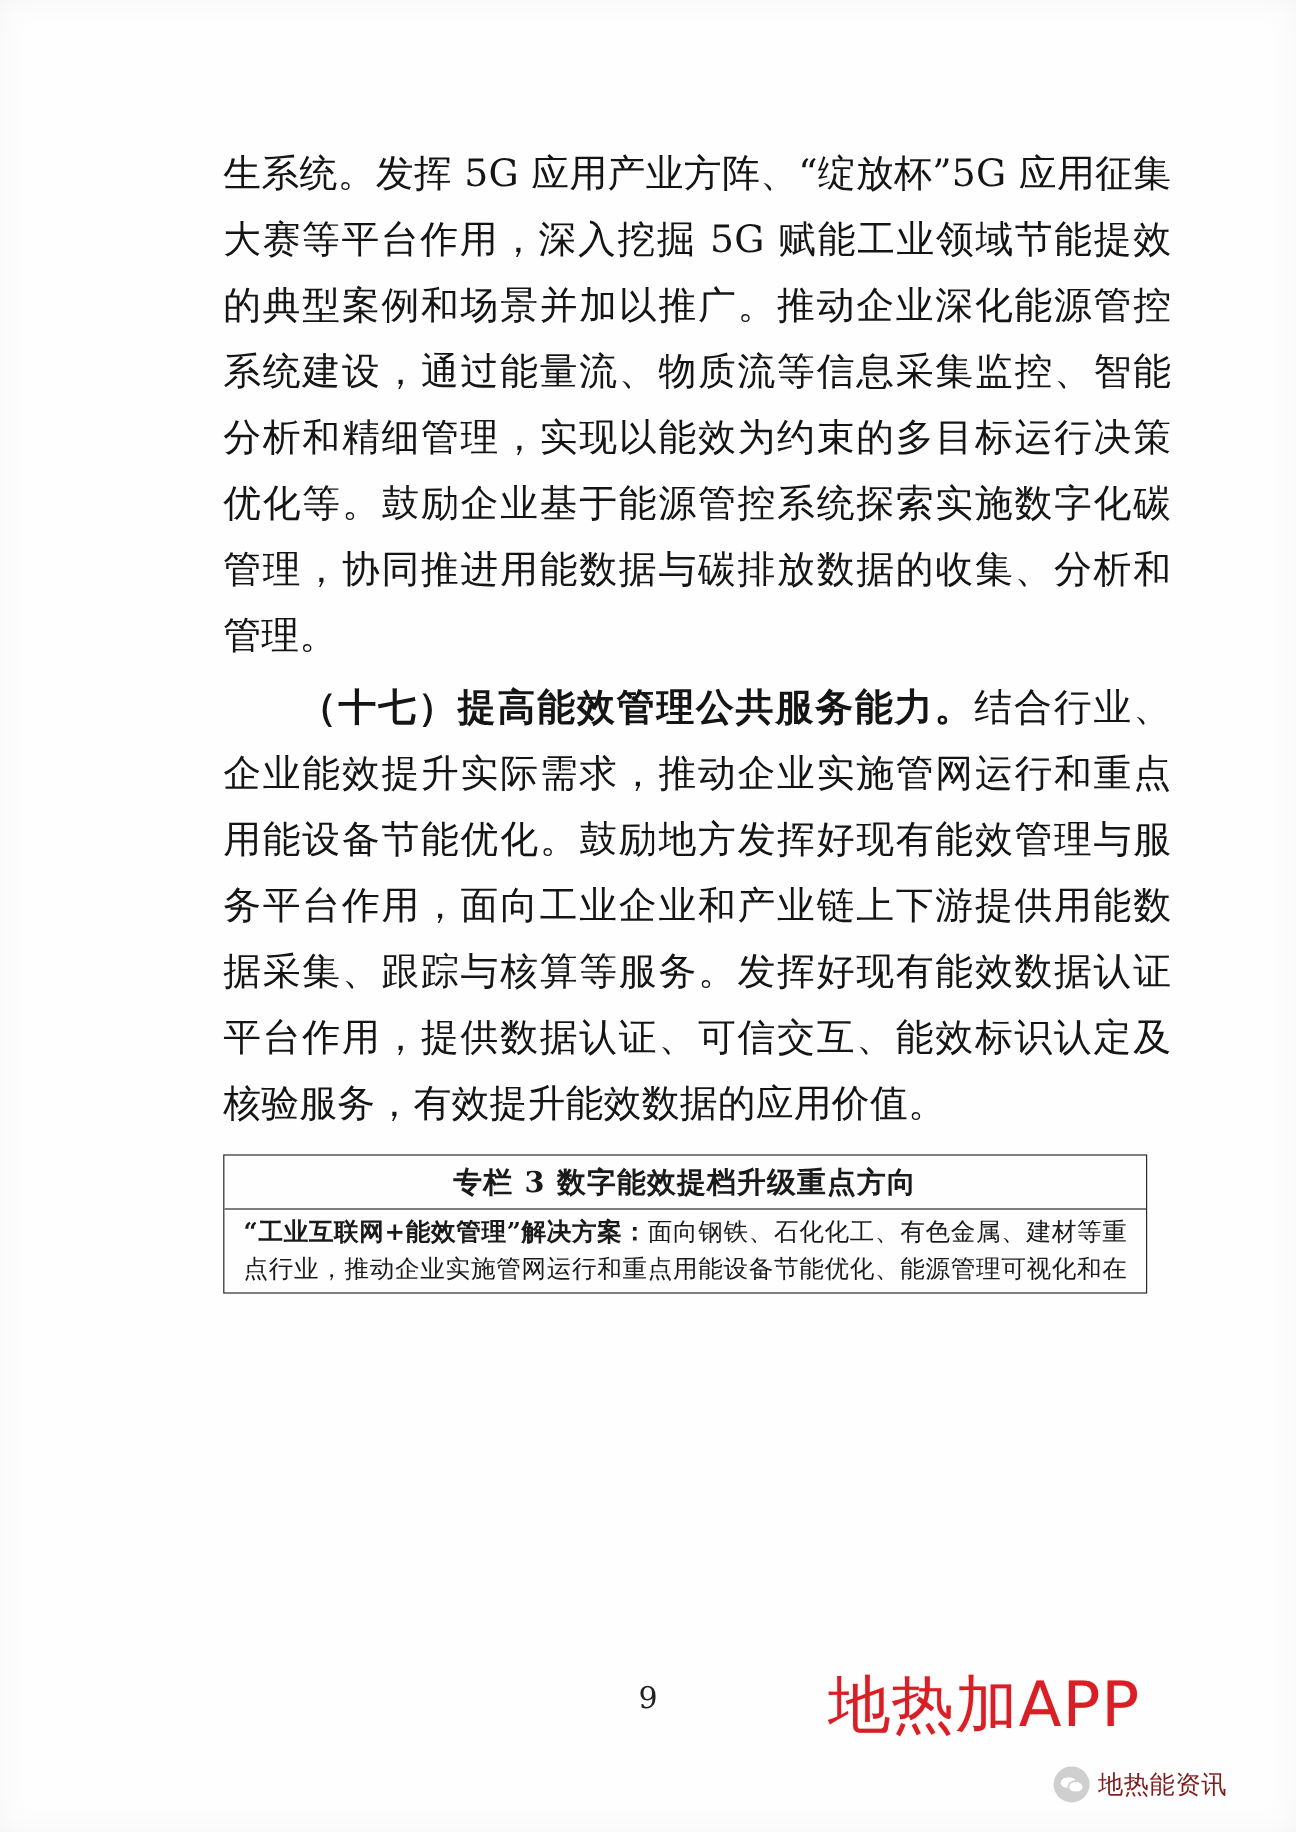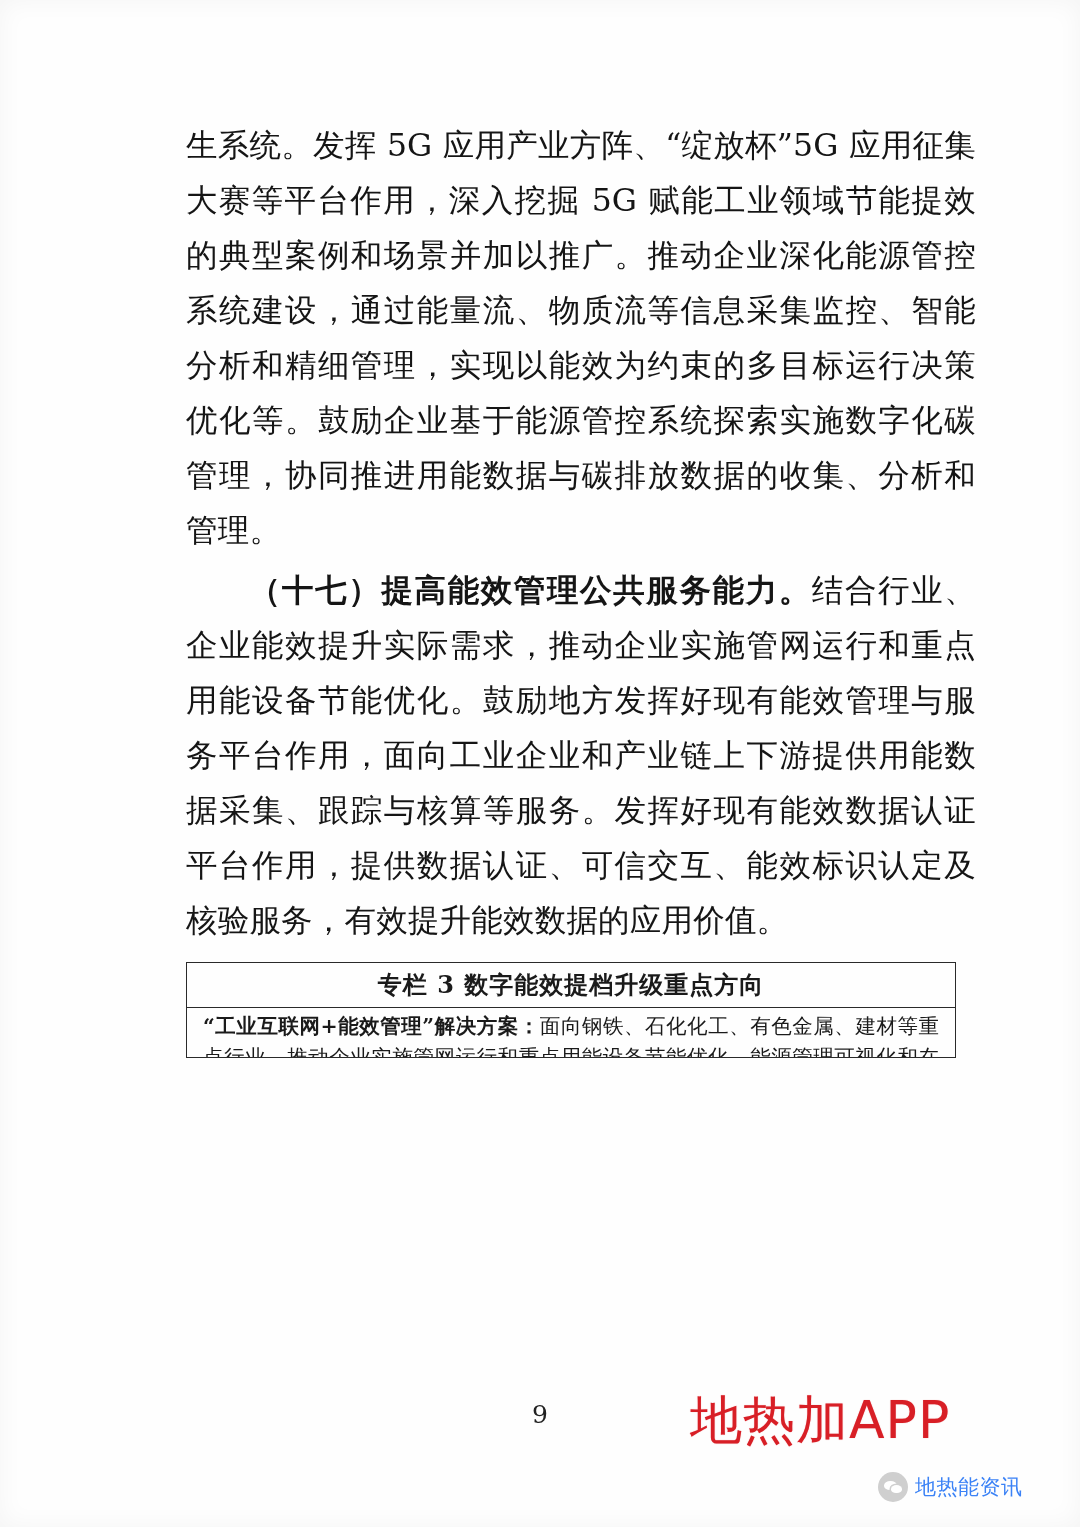--- a/index.html
+++ b/index.html
@@ -44,21 +44,21 @@
   }
   .bold-head {
     font-weight: bold;
   }
   .box {
     margin-top: 14px;
     border: 1.5px solid #2a2a2a;
     width: 770px;
     box-sizing: border-box;
     overflow: hidden;
-    height: 96px;
+    height: 116px;
   }
   .box-title {
     text-align: center;
     font-weight: bold;
     font-size: 24px;
     line-height: 44px;
     letter-spacing: 1px;
     border-bottom: 1.2px solid #2a2a2a;
   }
   .box-body {
@@ -124,21 +124,21 @@
     left: 13px;
     top: 13px;
     width: 11px;
     height: 8px;
     border-radius: 50% 50% 45% 45%;
     background: #fff;
     box-shadow: 0 0 0 1.5px #cfcfcf;
   }
   .wechat-text {
     font-size: 21px;
-    color: #3b82f6;
+    color: #7f1d1d;
     font-family: "DejaVu Sans", "Liberation Sans", sans-serif;
     letter-spacing: 0.5px;
   }
   .edge-shadow {
     position: absolute;
     left: 0;
     top: 0;
     width: 1080px;
     height: 1527px;
     pointer-events: none;

